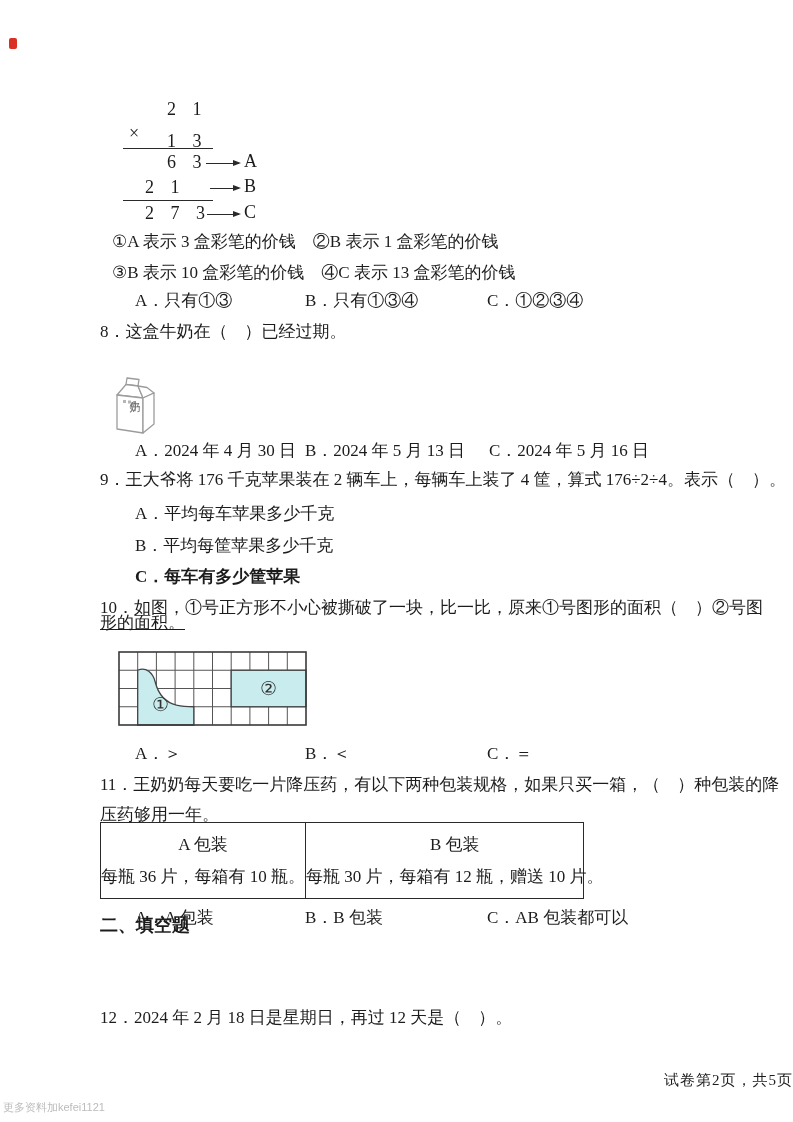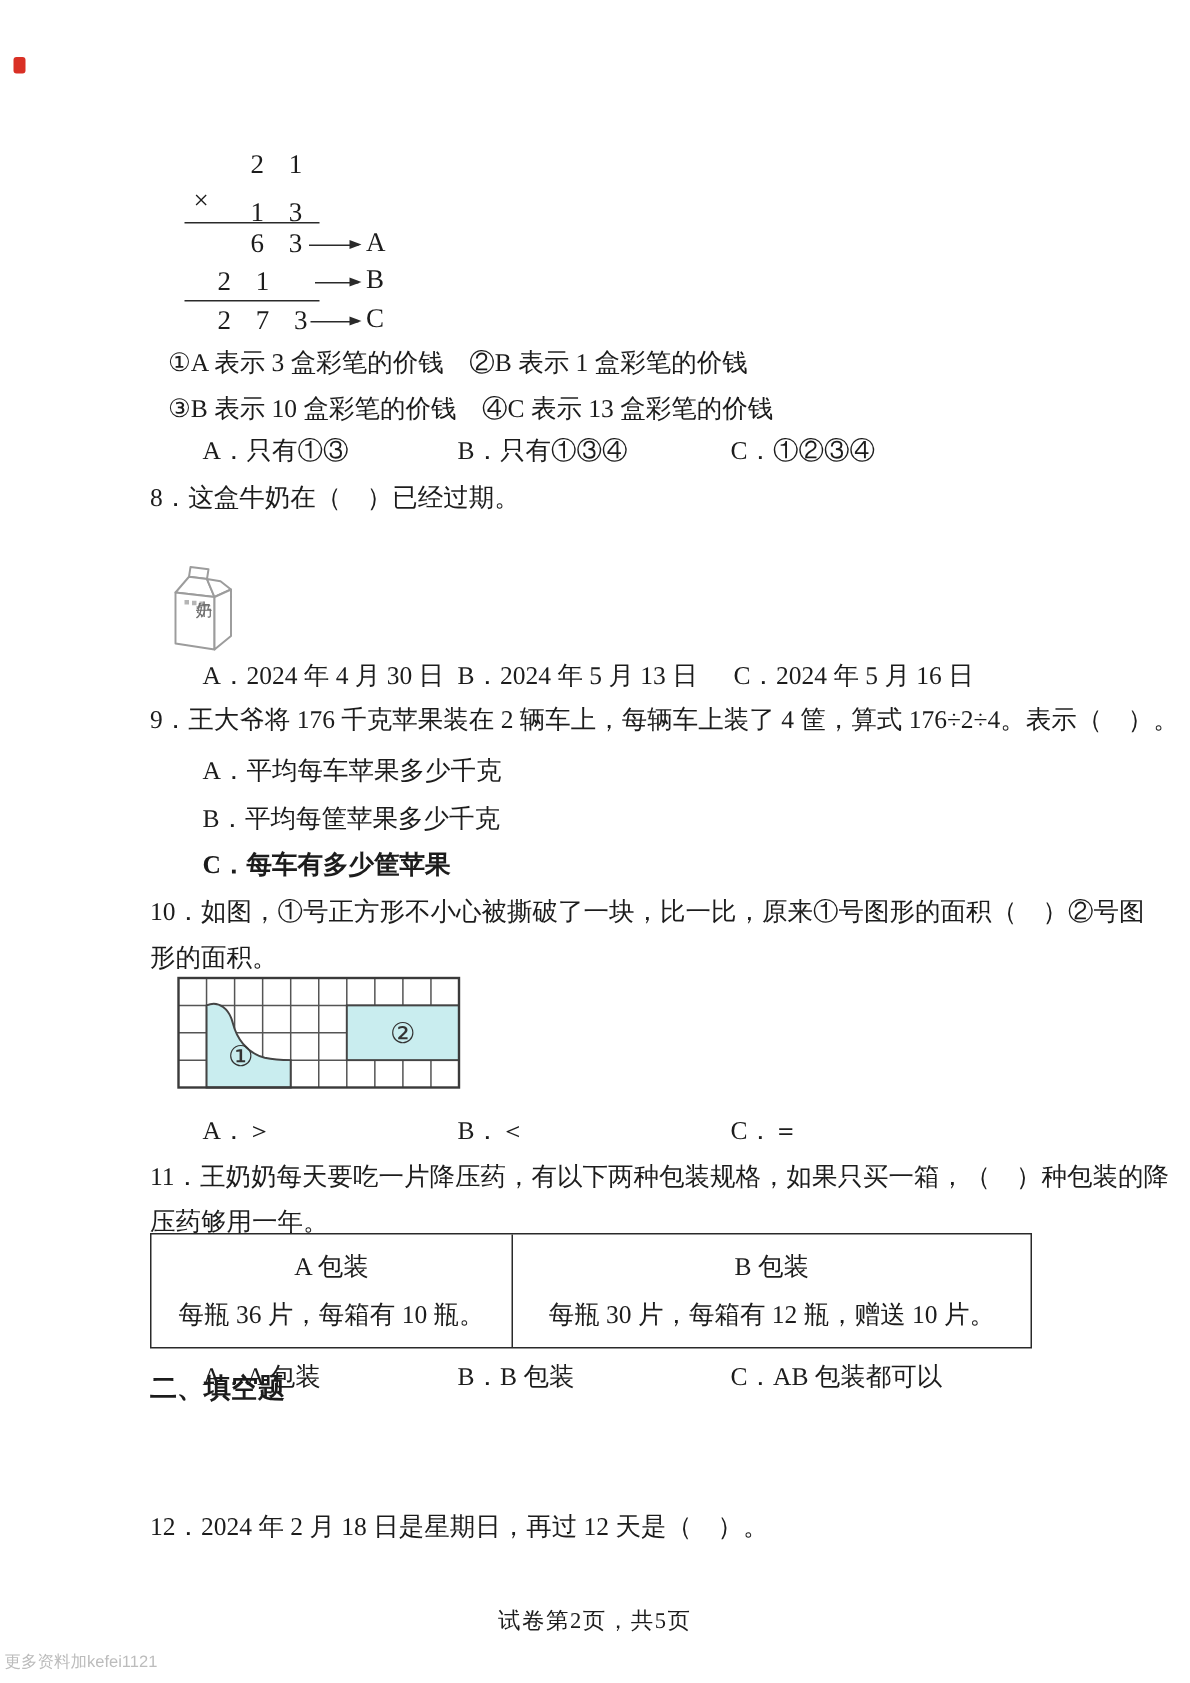--- a/index.html
+++ b/index.html
@@ -28,33 +28,33 @@
     border:1.6px solid #2a2a2a; padding:1px 6px; box-sizing:border-box;
     font-size:17px; line-height:21px; white-space:nowrap;
   }
   .milk-label {
     position:absolute; left:127px; top:391px; width:15px; height:34px;
     writing-mode:vertical-rl; font-size:11px; letter-spacing:2px; color:#6f6f6f;
   }
 
   
   .pkg-table {
-    position:absolute; left:100px; top:822px; width:588px; height:77px;
+    position:absolute; left:100px; top:822px; width:484px; height:77px;
     border:1.6px solid #2a2a2a; box-sizing:border-box; display:flex;font-family:Liberation Serif, serif;
   }
   .pkg-col {
     display:flex; flex-direction:column; justify-content:space-evenly;
     align-items:center; box-sizing:border-box;
   }
   .pkg-col-a { width:241px; border-right:1.6px solid #2a2a2a; }
   .pkg-col-b { flex:1;text-align:center; }
   .pkg-col div { font-size:17px; white-space:nowrap; }
 
   .footer {
-    position:absolute; left:0; top:1071px; width:100%; text-align:center;
+    position:absolute; left:0; top:1071px; width:100%; text-align:right;
     font-size:15px; letter-spacing:1px;
   }
   .watermark {
     position:absolute; left:3px; top:1100px; font-size:11px; color:#bcbcbc;
     font-family:"Liberation Sans","DejaVu Sans",sans-serif;
   }
   .red-mark {
     position:absolute; left:9px; top:38px; width:8px; height:11px;
     background:#d93025; border-radius:2px;
   }
@@ -112,21 +112,21 @@
   <div class="t opt" style="left:135px; top:440px;">A．2024 年 4 月 30 日</div>
   <div class="t opt" style="left:305px; top:440px;">B．2024 年 5 月 13 日</div>
   <div class="t opt" style="left:489px; top:440px;">C．2024 年 5 月 16 日</div>
 
   <div class="t" style="left:100px; top:469px;">9．王大爷将 176 千克苹果装在 2 辆车上，每辆车上装了 4 筐，算式 176÷2÷4。表示（　）。</div>
   <div class="t opt" style="left:135px; top:503px;">A．平均每车苹果多少千克</div>
   <div class="t opt" style="left:135px; top:535px;">B．平均每筐苹果多少千克</div>
   <div class="t opt" style="left:135px; top:566px;font-weight:bold;">C．每车有多少筐苹果</div>
 
   <div class="t" style="left:100px; top:597px;">10．如图，①号正方形不小心被撕破了一块，比一比，原来①号图形的面积（　）②号图</div>
-  <div class="t" style="left:100px; top:628px;">形的面积。</div>
+  <div class="t" style="left:100px; top:612px;text-decoration:underline;">形的面积。</div>
 
   <svg style="left:118px; top:651px;" width="189" height="75" viewBox="-1 -1 189 75">
 
     <path d="M18.7,0V73 M37.4,0V73 M56.1,0V73 M74.8,0V73 M93.5,0V73 M112.2,0V73 M130.9,0V73 M149.6,0V73 M168.3,0V73 M0,18.25H187 M0,36.5H187 M0,54.75H187" stroke="#555555" stroke-width="1" fill="none"></path>
 
     <path d="M18.7,18.25 C27,14.5 34,21 36.2,30 C38.6,39.5 45,50 57.5,53.2 C63,54.4 68.5,54.75 74.8,54.75 L74.8,73 L18.7,73 Z" fill="#c9edef" stroke="#444444" stroke-width="1.3"></path>
 
     <rect x="112.2" y="18.25" width="74.8" height="36.5" fill="#c9edef" stroke="#444444" stroke-width="1.3"></rect>
 
     <rect x="0" y="0" width="187" height="73" fill="none" stroke="#3a3a3a" stroke-width="1.6"></rect>

